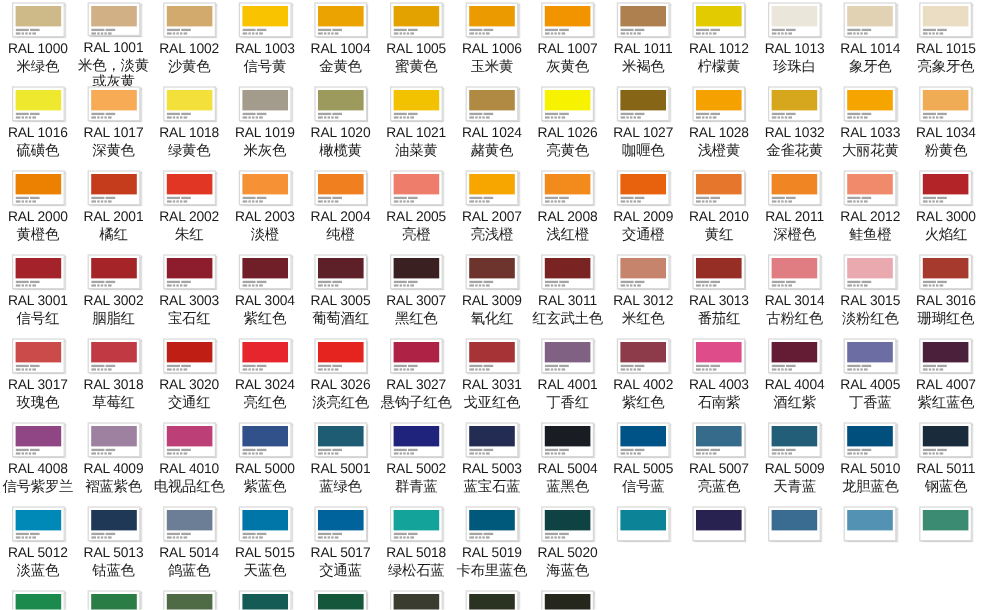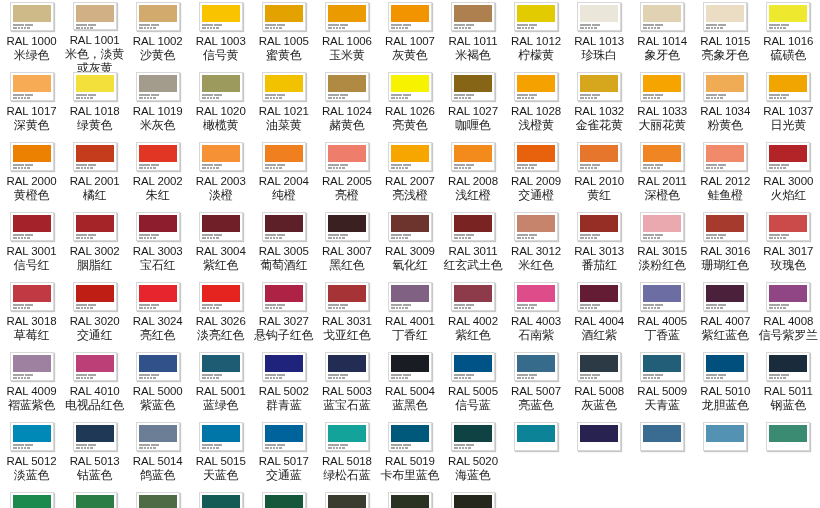--- a/index.html
+++ b/index.html
@@ -165,20 +165,40 @@
             <span class="mblk xs"></span>
             <span class="mblk t"></span>
           </div>
         </div>
       </div>
       <div class="code">RAL 1003</div>
       <div class="cname">信号黄</div>
     </div>
     <div class="cell">
       <div class="card">
+        <div class="chip" style="background: rgb(234, 163, 0);"></div>
+        <div class="microtext">
+          <div class="mrow">
+            <span class="mblk l"></span>
+            <span class="mblk m"></span>
+          </div>
+          <div class="mrow">
+            <span class="mblk s"></span>
+            <span class="mblk xs"></span>
+            <span class="mblk xs"></span>
+            <span class="mblk xs"></span>
+            <span class="mblk t"></span>
+          </div>
+        </div>
+      </div>
+      <div class="code">RAL 1004</div>
+      <div class="cname">金黄色</div>
+    </div>
+    <div class="cell">
+      <div class="card">
         <div class="chip" style="background: rgb(227, 162, 0);"></div>
         <div class="microtext">
           <div class="mrow">
             <span class="mblk l"></span>
             <span class="mblk m"></span>
           </div>
           <div class="mrow">
             <span class="mblk s"></span>
             <span class="mblk xs"></span>
             <span class="mblk xs"></span>
@@ -585,40 +605,20 @@
             <span class="mblk xs"></span>
             <span class="mblk t"></span>
           </div>
         </div>
       </div>
       <div class="code">RAL 1034</div>
       <div class="cname">粉黄色</div>
     </div>
     <div class="cell">
       <div class="card">
-        <div class="chip" style="background: rgb(240, 165, 0);"></div>
-        <div class="microtext">
-          <div class="mrow">
-            <span class="mblk l"></span>
-            <span class="mblk m"></span>
-          </div>
-          <div class="mrow">
-            <span class="mblk s"></span>
-            <span class="mblk xs"></span>
-            <span class="mblk xs"></span>
-            <span class="mblk xs"></span>
-            <span class="mblk t"></span>
-          </div>
-        </div>
-      </div>
-      <div class="code">RAL 1037</div>
-      <div class="cname">日光黄</div>
-    </div>
-    <div class="cell">
-      <div class="card">
         <div class="chip" style="background: rgb(236, 128, 0);"></div>
         <div class="microtext">
           <div class="mrow">
             <span class="mblk l"></span>
             <span class="mblk m"></span>
           </div>
           <div class="mrow">
             <span class="mblk s"></span>
             <span class="mblk xs"></span>
             <span class="mblk xs"></span>
@@ -1065,20 +1065,40 @@
             <span class="mblk xs"></span>
             <span class="mblk t"></span>
           </div>
         </div>
       </div>
       <div class="code">RAL 3013</div>
       <div class="cname">番茄红</div>
     </div>
     <div class="cell">
       <div class="card">
+        <div class="chip" style="background: rgb(223, 125, 130);"></div>
+        <div class="microtext">
+          <div class="mrow">
+            <span class="mblk l"></span>
+            <span class="mblk m"></span>
+          </div>
+          <div class="mrow">
+            <span class="mblk s"></span>
+            <span class="mblk xs"></span>
+            <span class="mblk xs"></span>
+            <span class="mblk xs"></span>
+            <span class="mblk t"></span>
+          </div>
+        </div>
+      </div>
+      <div class="code">RAL 3014</div>
+      <div class="cname">古粉红色</div>
+    </div>
+    <div class="cell">
+      <div class="card">
         <div class="chip" style="background: rgb(234, 169, 174);"></div>
         <div class="microtext">
           <div class="mrow">
             <span class="mblk l"></span>
             <span class="mblk m"></span>
           </div>
           <div class="mrow">
             <span class="mblk s"></span>
             <span class="mblk xs"></span>
             <span class="mblk xs"></span>
@@ -1562,40 +1582,20 @@
             <span class="mblk s"></span>
             <span class="mblk xs"></span>
             <span class="mblk xs"></span>
             <span class="mblk xs"></span>
             <span class="mblk t"></span>
           </div>
         </div>
       </div>
       <div class="code">RAL 5007</div>
       <div class="cname">亮蓝色</div>
-    </div>
-    <div class="cell">
-      <div class="card">
-        <div class="chip" style="background: rgb(43, 58, 68);"></div>
-        <div class="microtext">
-          <div class="mrow">
-            <span class="mblk l"></span>
-            <span class="mblk m"></span>
-          </div>
-          <div class="mrow">
-            <span class="mblk s"></span>
-            <span class="mblk xs"></span>
-            <span class="mblk xs"></span>
-            <span class="mblk xs"></span>
-            <span class="mblk t"></span>
-          </div>
-        </div>
-      </div>
-      <div class="code">RAL 5008</div>
-      <div class="cname">灰蓝色</div>
     </div>
     <div class="cell">
       <div class="card">
         <div class="chip" style="background: rgb(34, 94, 120);"></div>
         <div class="microtext">
           <div class="mrow">
             <span class="mblk l"></span>
             <span class="mblk m"></span>
           </div>
           <div class="mrow">

